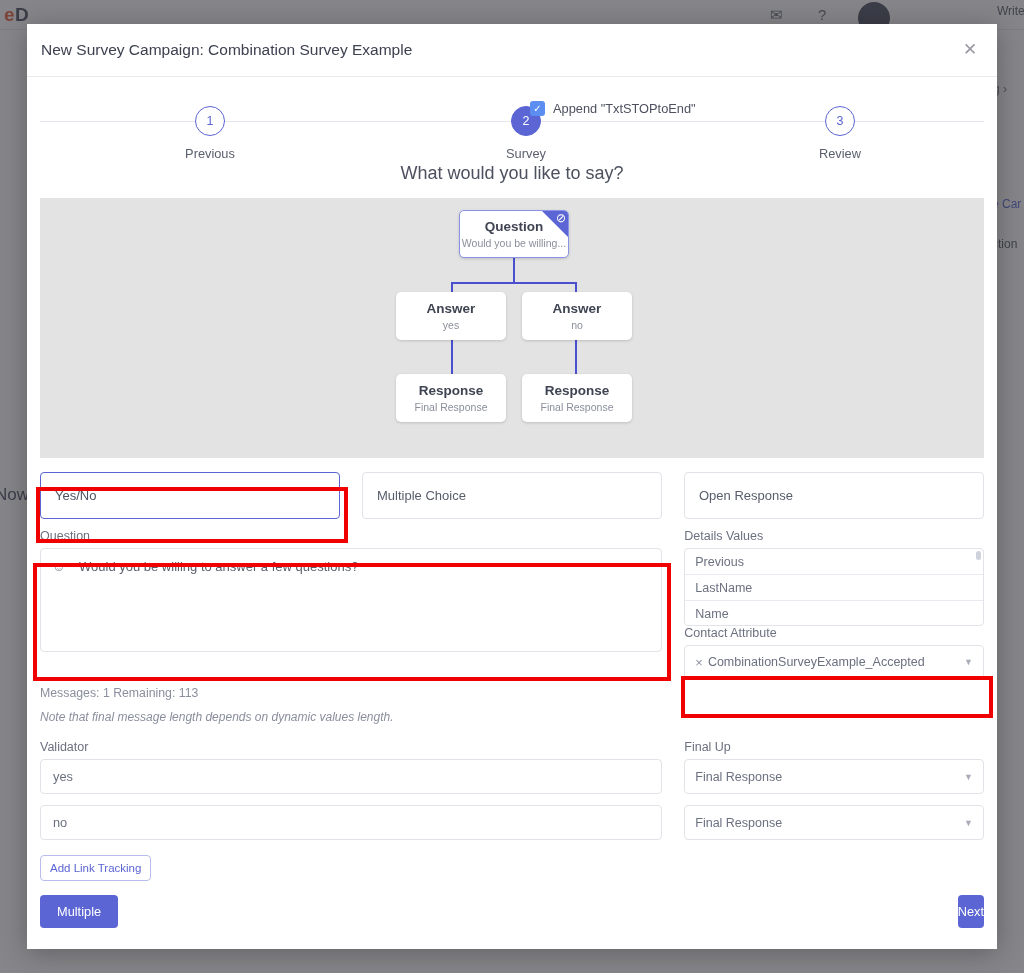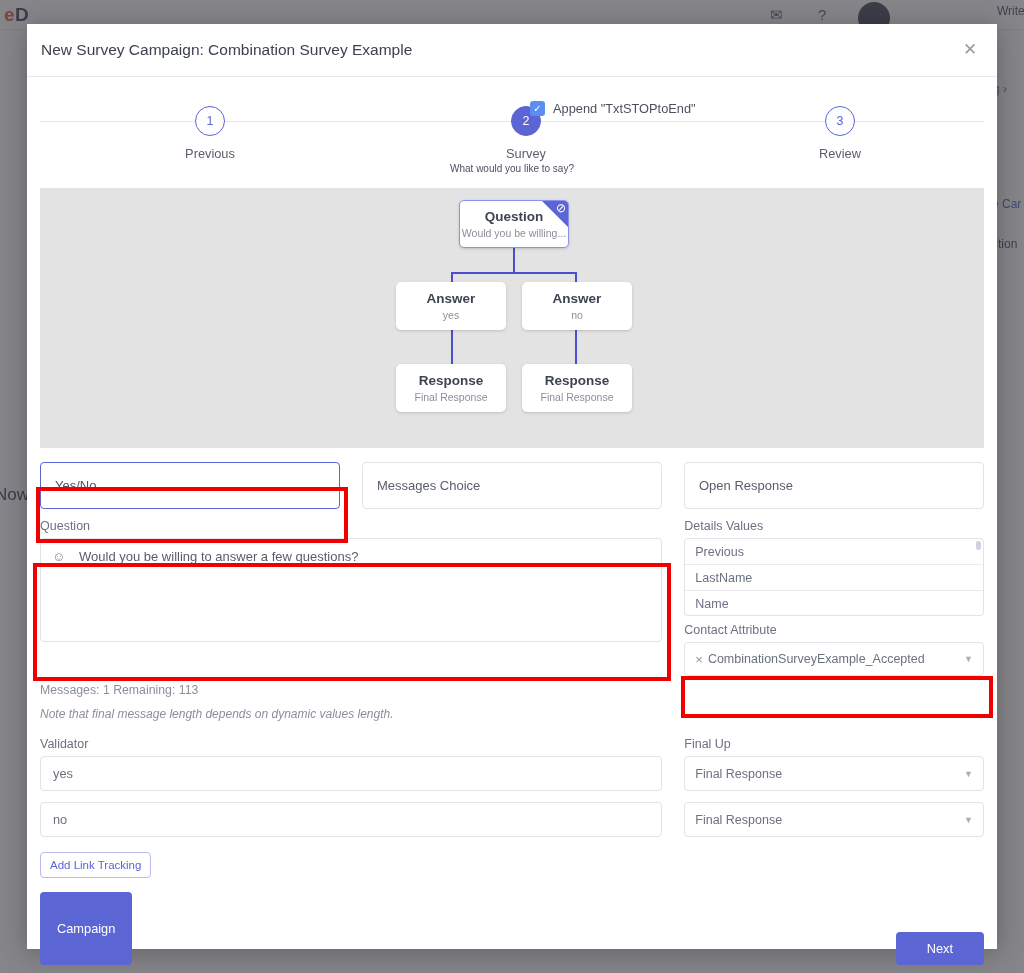--- a/index.html
+++ b/index.html
@@ -121,21 +121,21 @@
     border: 1.6px solid #5b65d4; color: #5b65d4;
   }
   .step.active .step-circle {
     background: #5b65d4; color: #ffffff; border-color: #5b65d4;
   }
   .step-label {
     margin-top: 10px; font-size: 12.8px; color: #5a5f6e;
   }
 
   .say-label {
-    text-align: center; font-size: 10px; color: #4d515f;
+    text-align: center; font-size: 18px; color: #4d515f;
     margin-top: -4px; margin-bottom: 14px;
   }
 
   
   .tree-canvas {
     position: relative;
     height: 260px;
     background: #e3e3e4;
     margin: 0 0 0 0;
   }
@@ -270,21 +270,21 @@
   }
 
   .footer-row {
     display: flex; margin-top: 14px; padding-bottom: 10px;
   }
   .btn-primary {
     background: #5b65d4; color: #fff; border: none; border-radius: 4px;
     font-size: 12.8px; padding: 9px 17px; cursor: pointer;
     font-family: "Liberation Sans", sans-serif;
   }
-  .btn-next { margin-left: auto; padding: 9px 31px; margin-top: 40px; }
+  .btn-next { margin-left: auto; padding: 9px 0; }
 
   
   .annot {
     position: absolute; border: 4px solid #f00000; pointer-events: none;
     z-index: 30;
   }
   #annot-yesno   { left: 36px;  top: 487px; width: 312px; height: 56px; }
   #annot-question{ left: 33px;  top: 563px; width: 638px; height: 118px; }
   #annot-contact { left: 681px; top: 676px; width: 312px; height: 42px; }
 </style>
@@ -390,21 +390,21 @@
         <div class="node-title">Response</div>
         <div class="node-sub">Final Response</div>
       </div>
     </div>
 
     <div class="type-row">
       <div class="type-card selected">
         <span>Yes/No</span>
       </div>
       <div class="type-card">
-        <span>Messages Choice</span>
+        <span>Multiple Choice</span>
       </div>
       <div class="type-card">
         <span>Open Response</span>
       </div>
     </div>
 
     <div class="form-grid">
       <div class="col-left">
         <div class="field-label">Question</div>
         <div class="q-wrap">
@@ -415,21 +415,21 @@
       </div>
 
       <div class="col-right">
         <div class="field-label">Details Values</div>
         <div class="dyn-list">
           <div class="dyn-scroll"></div>
           <div class="dyn-item">Previous</div>
           <div class="dyn-item">LastName</div>
           <div class="dyn-item">Name</div>
         </div>
-        <div class="field-label" style="margin-top:7px">Contact Attribute</div>
+        <div class="field-label" style="">Contact Attribute</div>
         <div class="select-box">
           <span class="chip-x">×</span>
           <span>CombinationSurveyExample_Accepted</span>
           <span class="select-caret">▼</span>
         </div>
       </div>
     </div>
 
     <div class="meta-row">
       <div class="meta-left">
@@ -461,21 +461,21 @@
           <span class="select-caret">▼</span>
         </div>
       </div>
     </div>
 
     <div style="margin-top:15px">
       <span class="link-btn">Add Link Tracking</span>
     </div>
 
     <div class="footer-row">
-      <button class="btn-primary">Campaign</button>
+      <button class="btn-primary">Multiple</button>
       <button class="btn-primary btn-next">Next</button>
     </div>
 
   </div>
 </div>
 
 <div class="annot" id="annot-yesno"></div>
 <div class="annot" id="annot-question"></div>
 <div class="annot" id="annot-contact"></div>
 

